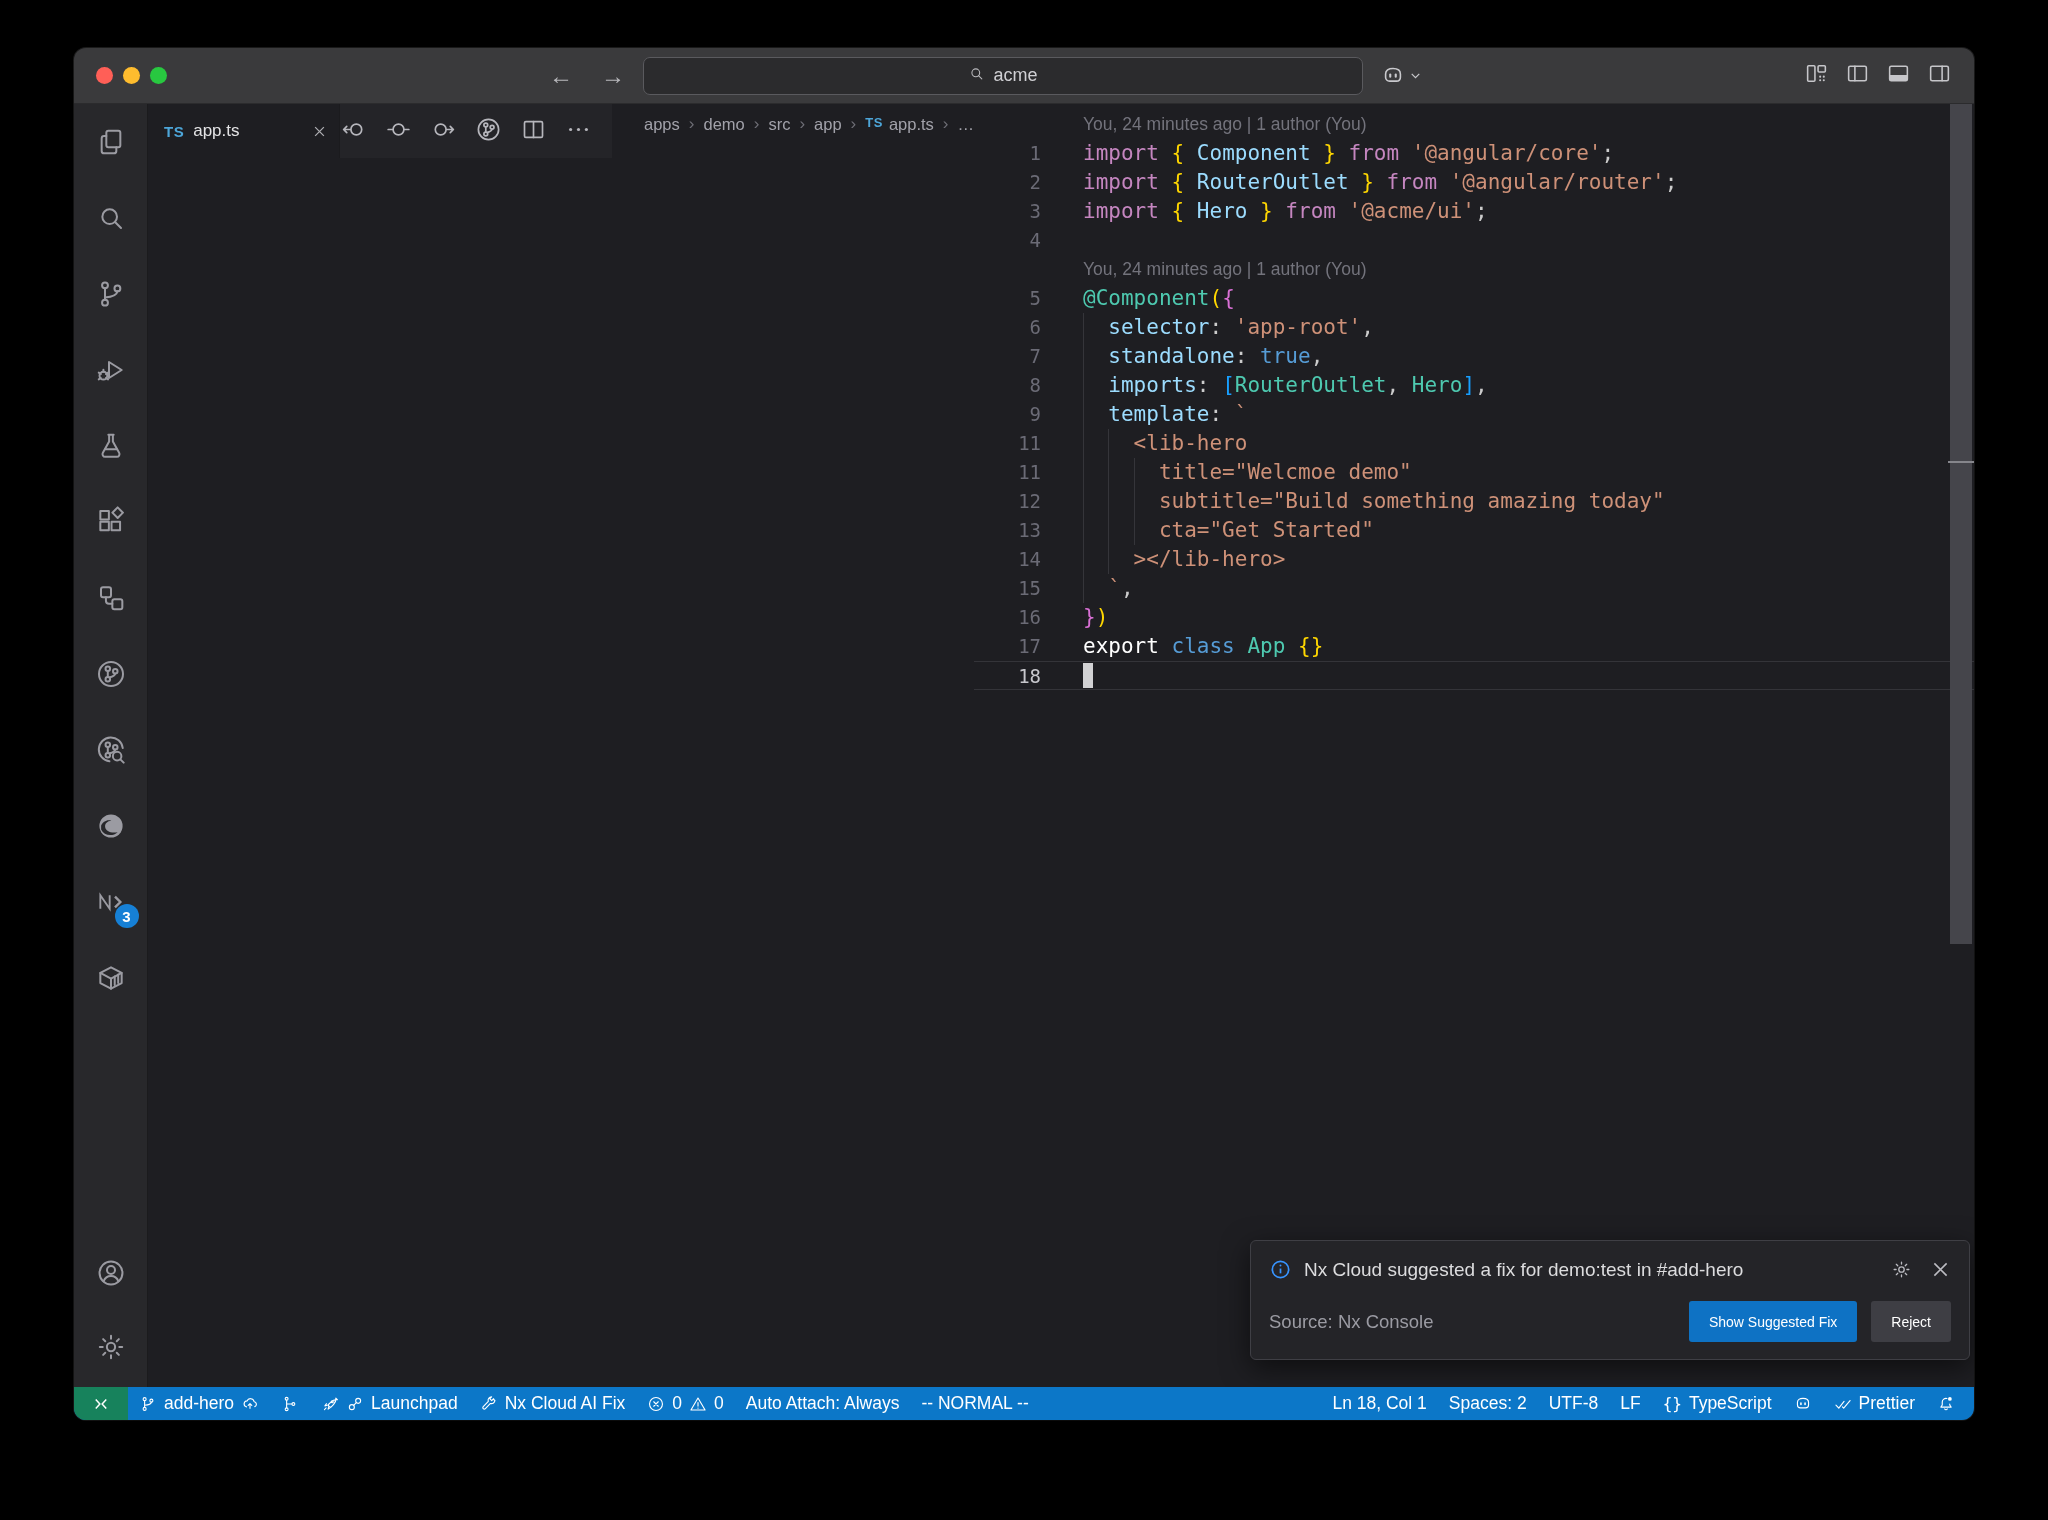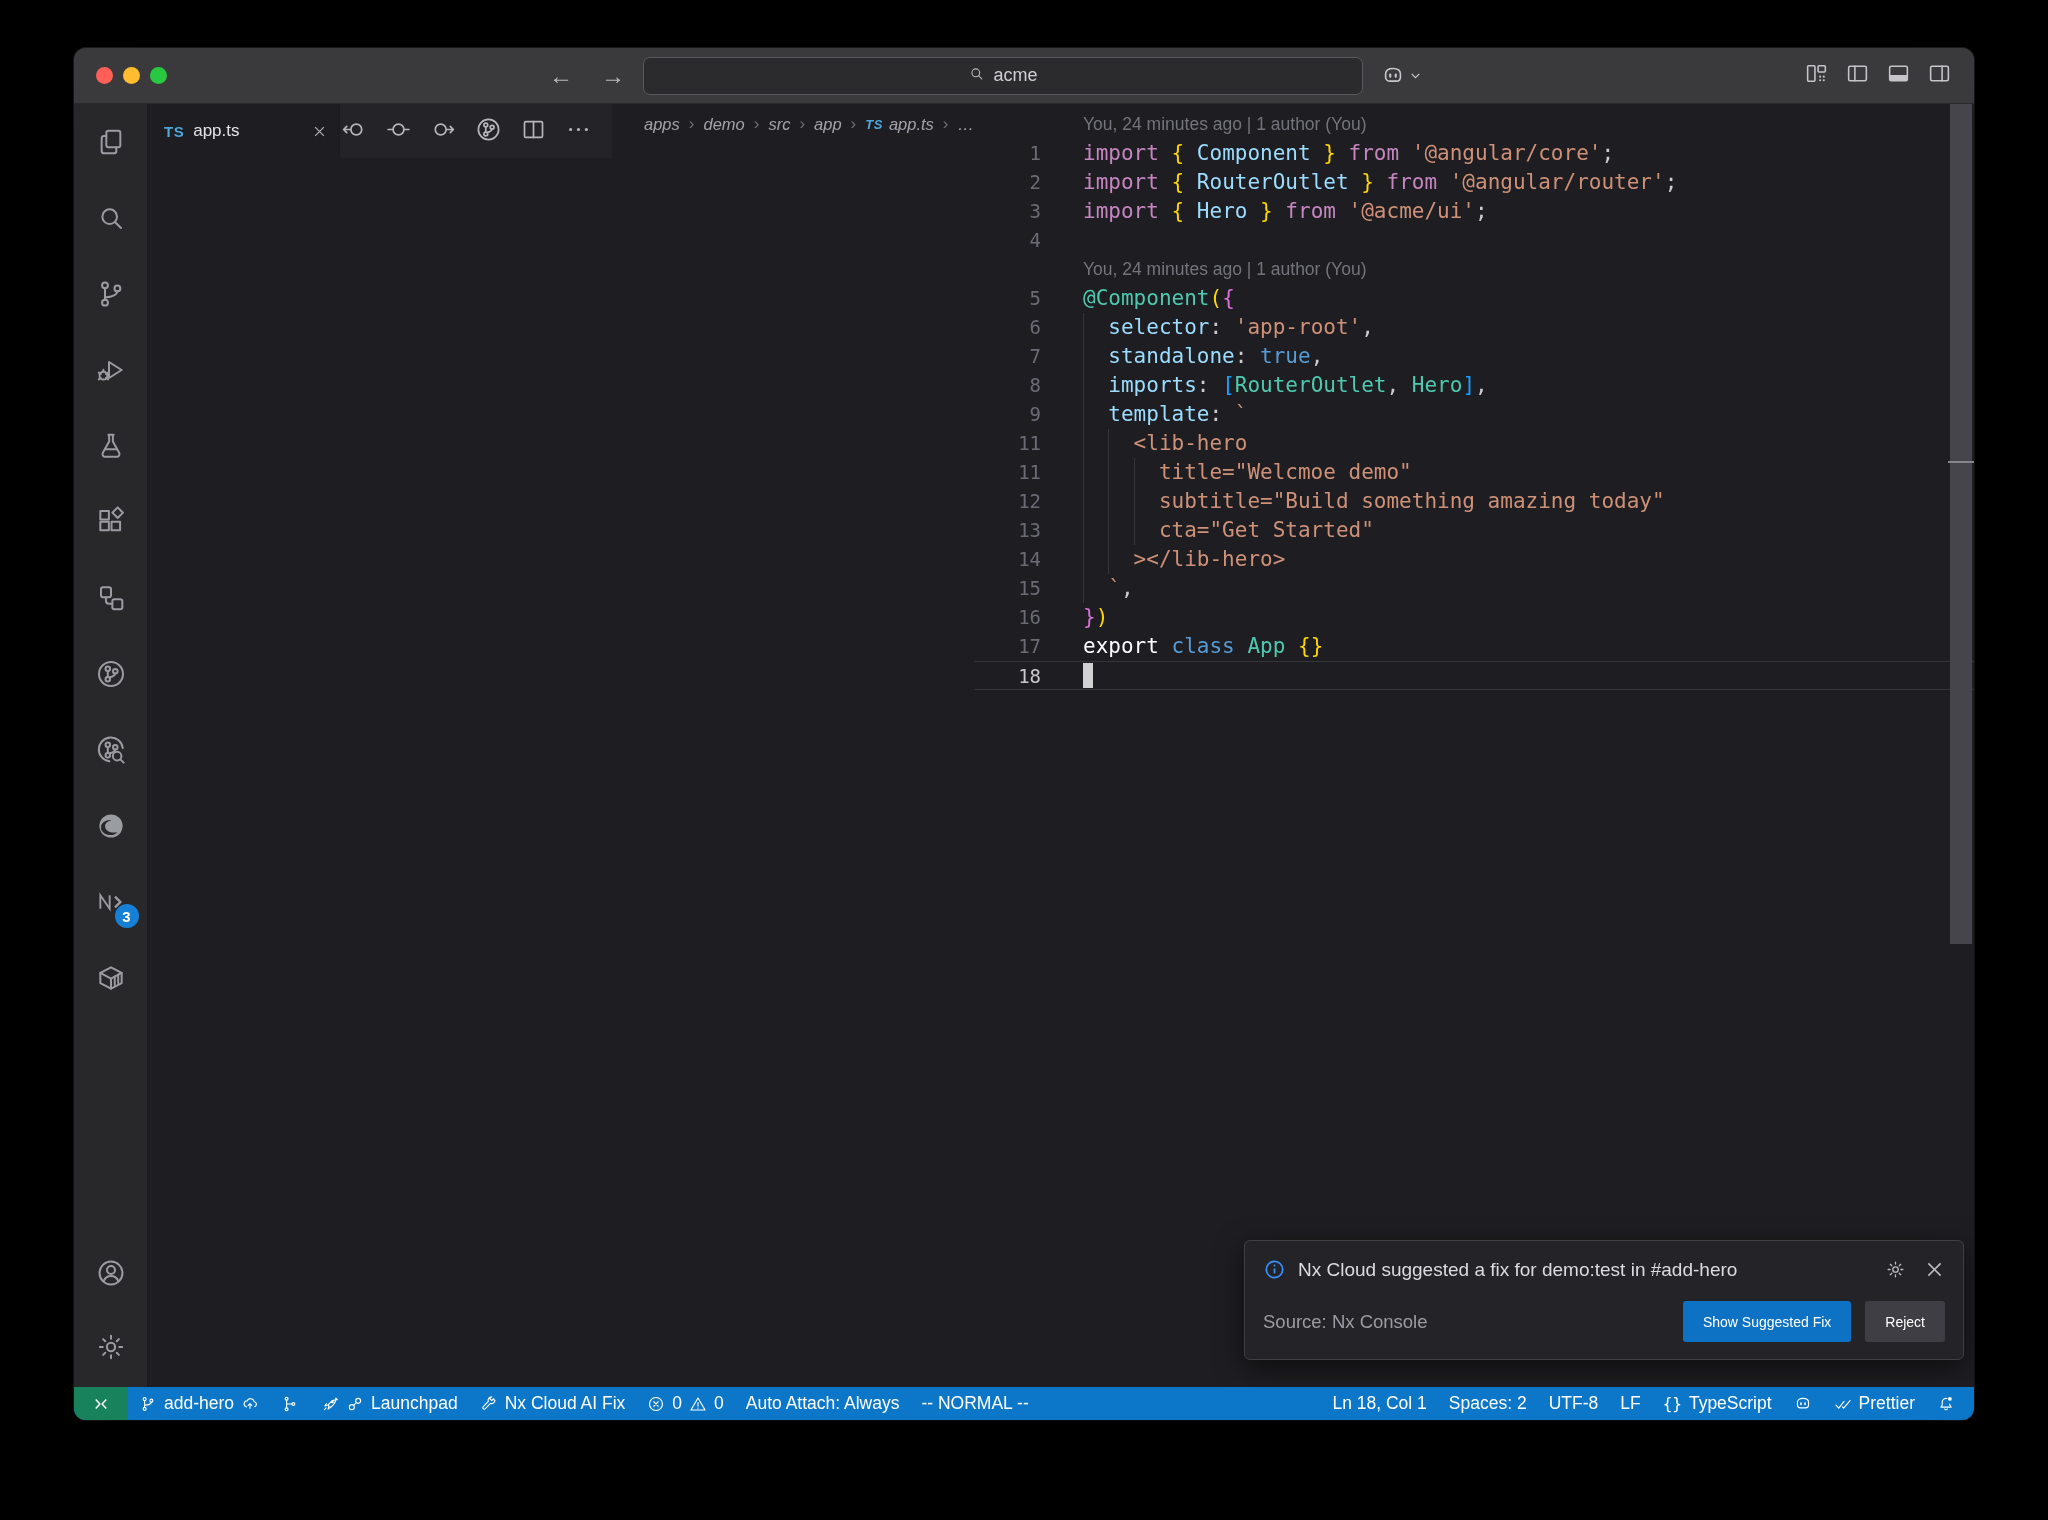--- a/index.html
+++ b/index.html
@@ -55,41 +55,41 @@
   .tab-close { margin-left:auto; color:#ababaf; display:flex; }
   .tab-close svg { width:15px; height:15px; }
   .editor-actions { margin-left:auto; display:flex; align-items:center; gap:18px;
                     padding-right:20px; color:#b6b6bc; }
   .editor-actions svg { width:27px; height:27px; }
 
   
   .breadcrumbs { height:40px; flex:0 0 40px; display:flex; align-items:center; gap:9px;
                  padding-left:32px; color:#a2a2aa; font-size:16.5px; }
   .bc-sep { color:#6e6e76; font-size:17px; }
-  .bc-item { display:flex; align-items:center; gap:6px;font-style:italic; }
+  .bc-item { display:flex; gap:6px; }
   .bc-item .ts-badge { font-size:13px; }
 
   
   .editor { flex:1; position:relative; overflow:hidden; font-family:"DejaVu Sans Mono", monospace; }
   .code-rows { padding-top:6px; }
   .row { display:flex; height:29px; line-height:29px; font-size:21px; white-space:pre; }
   .num { width:67px; text-align:right; color:#6b6b76; font-size:19px; flex:0 0 67px; }
   .num.active { color:#c7c7cc; }
   .code { position:relative; padding-left:42px; color:#d4d4d4; flex:1; }
   .blame-row .code { color:#73737c; font-family:"Liberation Sans", sans-serif; font-size:17.5px; }
   .guide { position:absolute; top:0; bottom:0; width:1px; background:#35353a; }
   .cursor-row { border-top:1px solid #343439; border-bottom:1px solid #343439; }
   .cursor { position:absolute; left:42px; top:1px; width:10px; height:25px; background:#d2d2d4; }
 
   .scrollbar { position:absolute; top:0; right:0; width:26px; bottom:0; }
   .sb-thumb { position:absolute; top:0; left:2px; right:2px; height:840px; background:#45454b; }
   .sb-cursor-mark { position:absolute; top:357px; left:0; right:0; height:2px; background:#86868c; }
 
   
-  .toast { position:absolute; right:10px; bottom:27px; width:720px; background:#242428;
+  .toast { position:absolute; right:4px; bottom:27px; width:720px; background:#242428;
            border:1px solid #3f3f45; border-radius:6px; box-shadow:0 8px 28px rgba(0,0,0,.55);
            font-family:"Liberation Sans", sans-serif; }
   .toast-head { display:flex; align-items:center; gap:12px; padding:17px 18px 6px; }
   .toast-title { color:#dcdcde; font-size:19px; flex:1; }
   .toast-head svg.info { width:23px; height:23px; color:#3794ff; flex:0 0 23px; }
   .toast-icon-btn { color:#bcbcc2; display:flex; }
   .toast-icon-btn svg { width:21px; height:21px; }
   .toast-icon-btn + .toast-icon-btn { margin-left:6px; }
   .toast-foot { display:flex; align-items:center; padding:14px 18px 17px; gap:14px; }
   .toast-source { color:#9b9ba3; font-size:18.5px; flex:1; }

